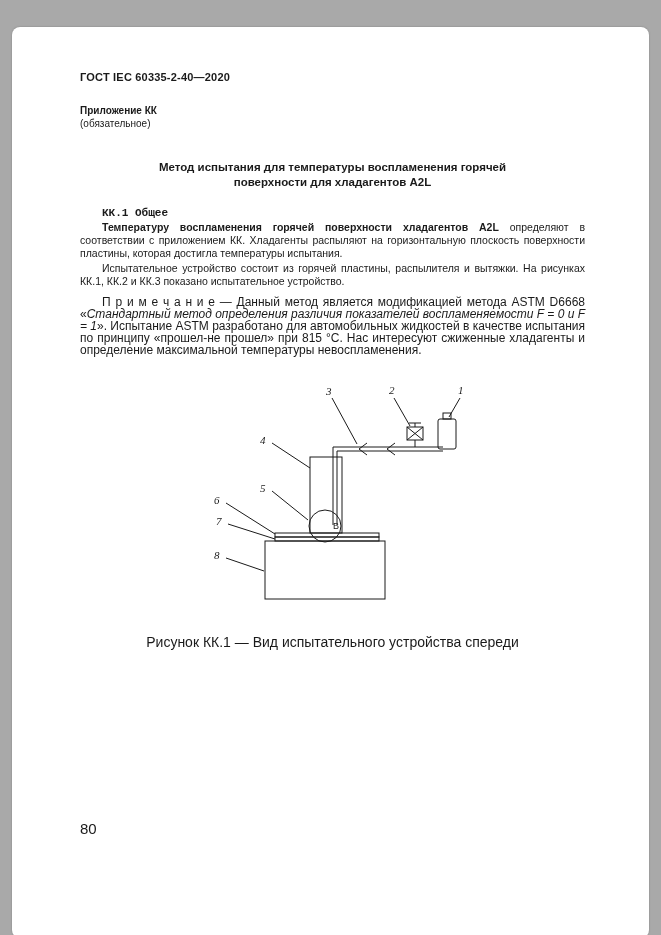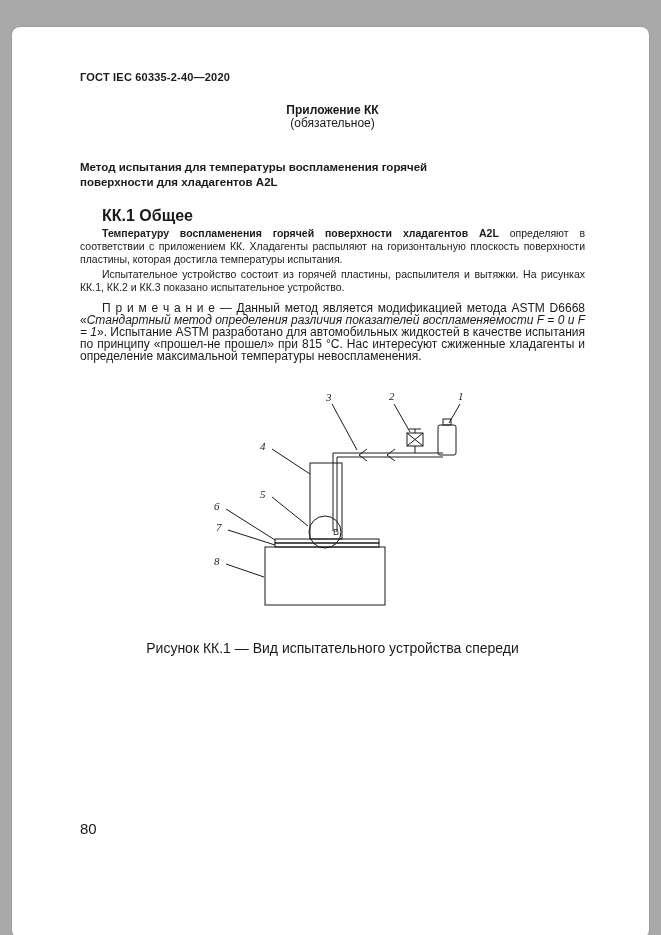--- a/index.html
+++ b/index.html
@@ -14,24 +14,24 @@
     width:637px;height:911px;
     margin:15px auto;top:12px;
     background:#ffffff;
     border-radius:8px;
     box-sizing:border-box;
     padding:44px 64px 0 68px;
     color:#1a1a1a;
     box-shadow:0 0 2px rgba(0,0,0,.25);
   }
   .doc-header{font-size:11px;font-weight:bold;letter-spacing:.2px;}
-  .annex{margin-top:21px;text-align:center;font-size:12px;line-height:13px;}
+  .annex{margin-top:21px;text-align:left;font-size:10px;line-height:13px;}
   .annex-title{font-weight:bold;}
-  .doc-title{margin-top:30px;font-weight:bold;font-size:11.5px;line-height:15px;}
-  .section-heading{margin-top:17px;font-weight:bold;font-size:16px;text-indent:22px;}
+  .doc-title{margin-top:30px;text-align:center;font-weight:bold;font-size:11.5px;line-height:15px;}
+  .section-heading{margin-top:17px;font-weight:bold;font-size:11px;text-indent:22px;font-family:Liberation Mono, monospace;}
   .para{margin:2px 0 0 0;font-size:10.5px;line-height:13px;text-align:justify;text-indent:22px;}
   .para b{font-weight:bold;}
   .note{margin:8px 0 0 0;font-size:12px;line-height:12px;text-align:justify;text-indent:22px;}
   .note .q{font-style:italic;}
   .figure{margin:21px 0 0 115px;display:block;}
   .legend{margin-top:15px;text-align:center;font-size:8.5px;line-height:11px;color:#1a1a1a;}
   .fig-caption{margin-top:17px;text-align:center;font-size:14px;}
   .page-number{position:absolute;left:68px;top:793px;font-size:15px;}
   svg text{font-family:"Liberation Serif",serif;font-style:italic;font-size:11px;fill:#1a1a1a;}
   svg text.small{font-size:9px;font-style:normal;font-family:"Liberation Sans",sans-serif;}

